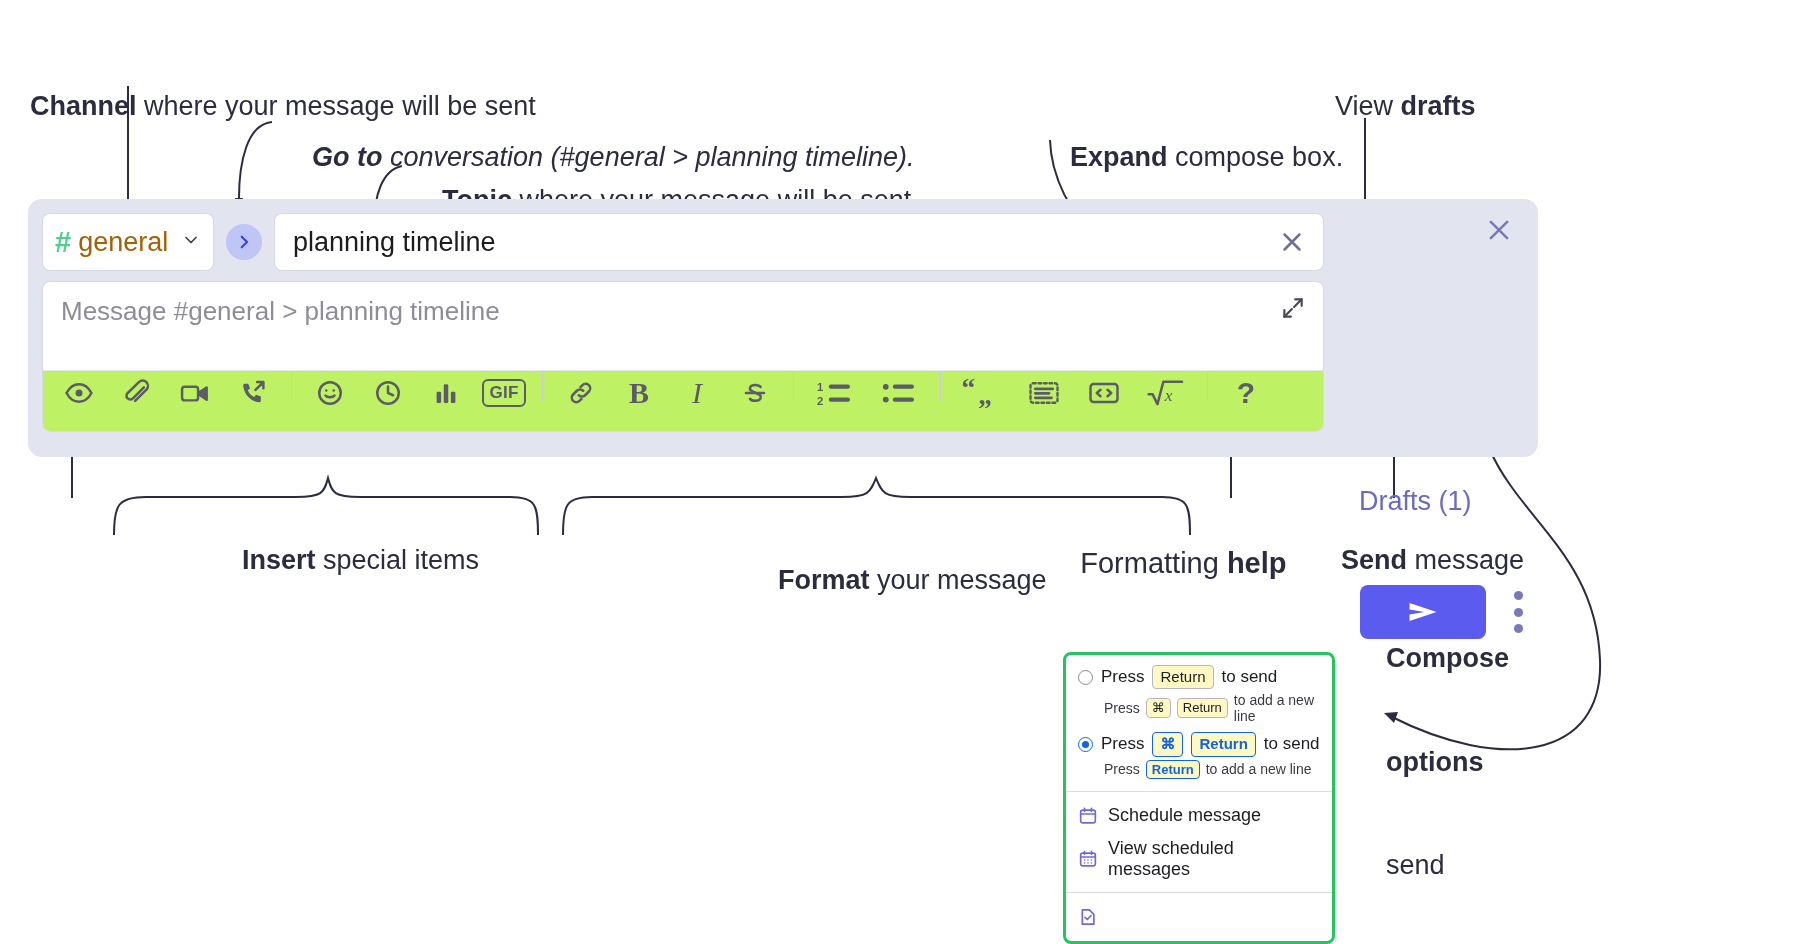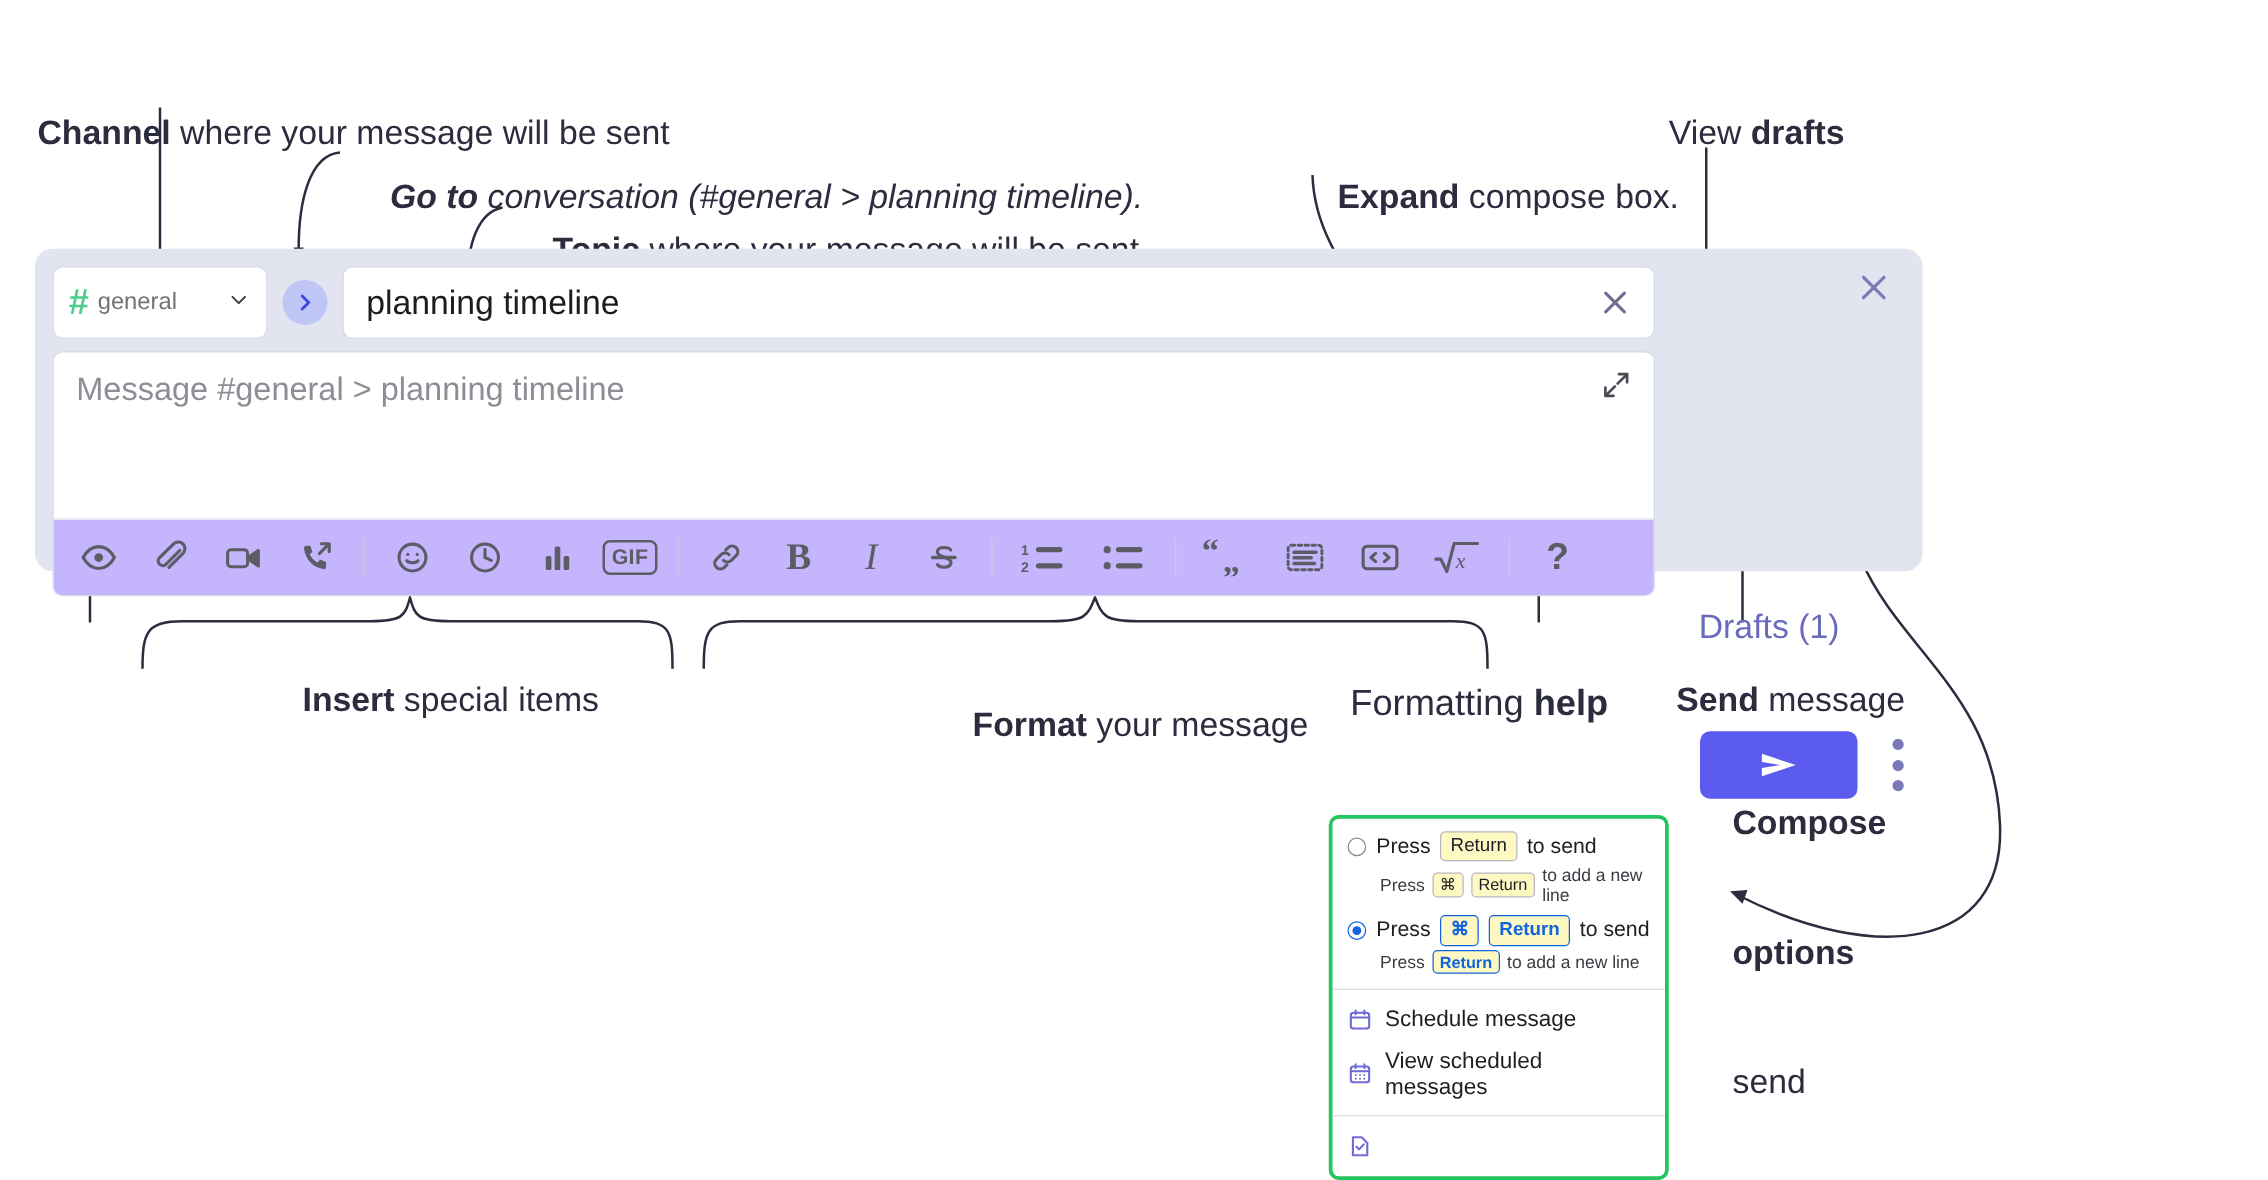--- a/index.html
+++ b/index.html
@@ -64,21 +64,21 @@
     background: #ffffff;
     border: 1px solid #d6d9e8;
     border-radius: 8px;
     display: flex; align-items: center;
     padding: 0 12px;
     box-sizing: border-box;
     gap: 7px;
     cursor: pointer;
   }
   .hash { color: #4ecf8f; font-size: 29px; font-weight: 700; line-height: 1; }
-  .chan-name { font-size: 19px; color: #737373; }
+  .chan-name { font-size: 27px; color: #a16207; }
   .chev { margin-left: auto; }
 
   .go-btn {
     width: 36px; height: 36px;
     margin: 0 12px;
     border-radius: 50%;
     background: #bfc5f5;
     display: flex; align-items: center; justify-content: center;
     cursor: pointer;
     flex: 0 0 auto;
@@ -116,26 +116,25 @@
   .expand-btn {
     position: absolute; right: 14px; top: 10px;
     width: 32px; height: 32px;
     display: flex; align-items: center; justify-content: center;
     cursor: pointer;
   }
 
   
   .toolbar {
     height: 60px;
-    background: #c4b5fd;
+    background: #bef264;
     border-top: 1px solid #e4e6ee;
-    display: flex; align-items: center;
+    display: flex; 
     padding: 0 14px;
     gap: 0;
-    margin-top: 45px;
   }
   .tb-btn {
     width: 44px; height: 44px;
     display: flex; align-items: center; justify-content: center;
     cursor: pointer;
     color: #5c5c66;
     margin-right: 14px;
     flex: 0 0 auto;
   }
   .tb-btn:last-child { margin-right: 0; }

